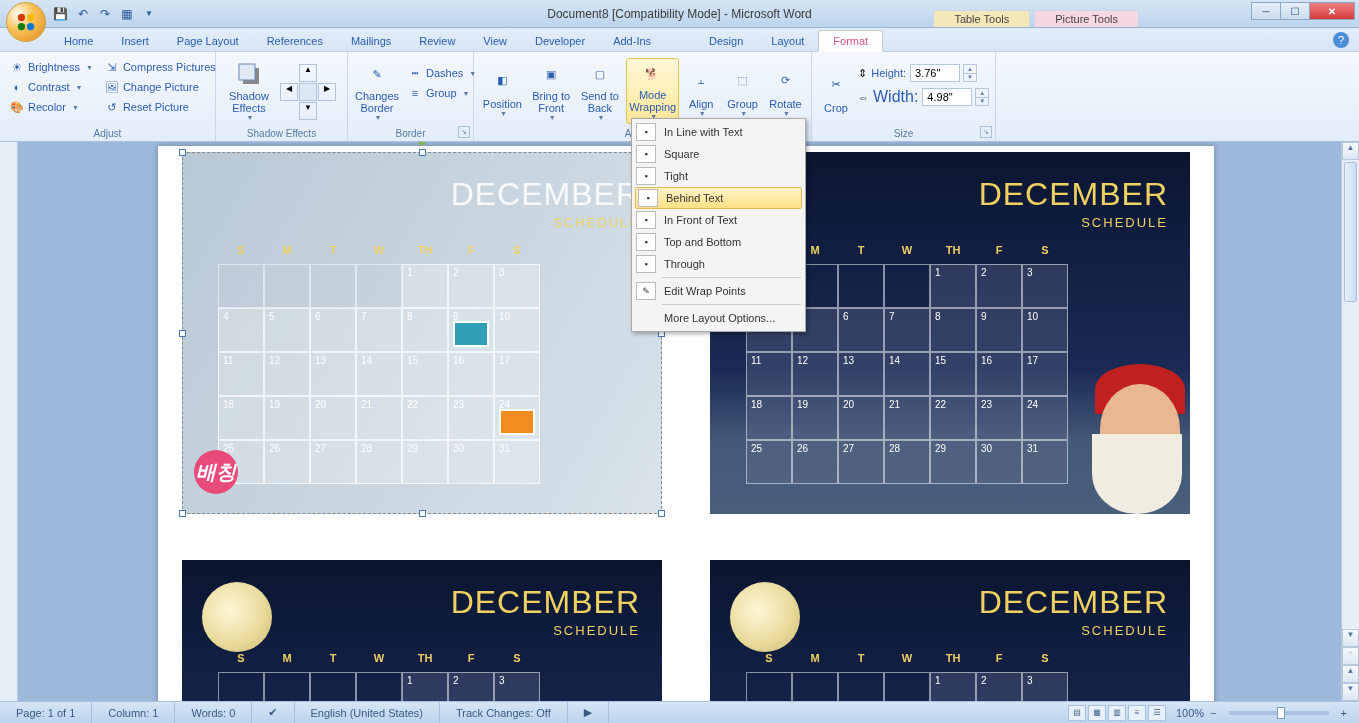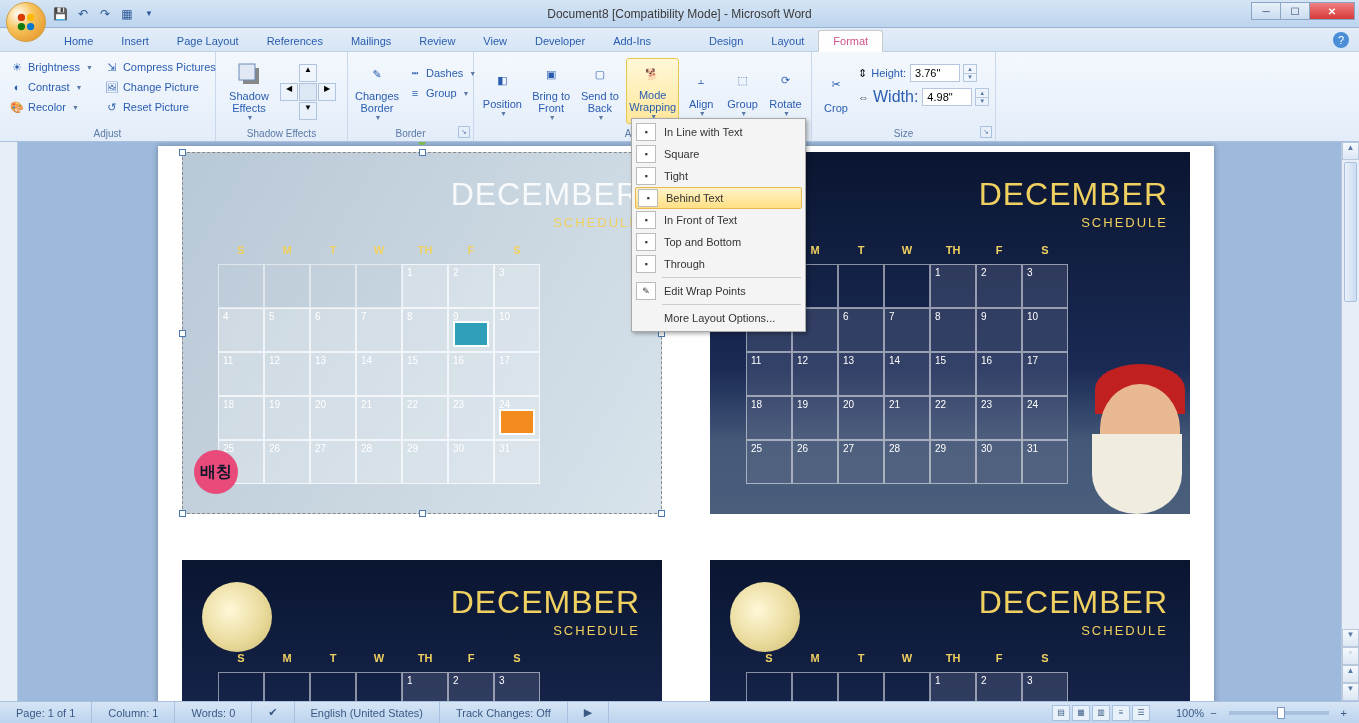--- a/index.html
+++ b/index.html
@@ -80,21 +80,21 @@
 .cal-card-left .cal-cell { background: rgba(255,255,255,0.25); border-color: rgba(255,255,255,0.7); }
 .cal-cell.blank { background: transparent; border-color: rgba(255,255,255,0.5); }
 .swatch { position:absolute; left:4px; top:12px; right:4px; bottom:4px; border:2px solid #fff; }
 .swatch.teal { background:#2fa0b8; } .swatch.orange { background:#f28c1e; }
 
 .moon { position:absolute; left:20px; top:22px; width:70px; height:70px; border-radius:50%; background: radial-gradient(circle at 40% 40%, #fff8d8, #e8d898 60%, #c8b870); }
 .santa { position:absolute; right:0; bottom:0; width:110px; height:160px; overflow:hidden; }
 .santa .face { width:80px; height:90px; background:#e8b890; border-radius:50% 50% 40% 40%; position:absolute; right:10px; top:30px; }
 .santa .hat { width:90px; height:50px; background:#c02020; border-radius:50% 50% 0 0; position:absolute; right:5px; top:10px; }
 .santa .beard { width:90px; height:80px; background:#f0ece0; border-radius:0 0 50% 50%; position:absolute; right:8px; top:80px; }
-.badge { position:absolute; left:12px; bottom:20px; width:44px; height:44px; border-radius:50%; background:#e84a7a; color:#0f172a; font-size:16px; display:flex; align-items:center; justify-content:center; font-weight:bold; }
+.badge { position:absolute; left:12px; bottom:20px; width:44px; height:44px; border-radius:50%; background:#e84a7a; color:#ffffff; font-size:20px; display:flex; align-items:center; justify-content:center; font-weight:bold;font-style:italic; }
 
 .scroll-v { position: absolute; right: 0; top: 142px; width: 18px; bottom: 22px; background: #e8eef7; border-left: 1px solid #b9c9dd; }
 .scroll-btn { height: 18px; border: 1px solid #b9c9dd; background: linear-gradient(#f5f9fd,#dce7f3); font-size: 8px; text-align: center; color: #5a7aa5; }
 .scroll-thumb { position:absolute; left:2px; right:2px; top:20px; height:140px; background: linear-gradient(90deg,#e8f0fa,#cadcf0); border:1px solid #a9c0de; border-radius:2px; }
 
 
 .statusbar { position: absolute; left: 0; right: 0; bottom: 0; height: 22px; background: linear-gradient(#d6e5f5,#bcd4ee); display: flex; align-items: center; font-size: 11px; color: #3a5a85; border-top: 1px solid #a9c0de; }
 .status-item { padding: 0 16px; border-right: 1px solid #a9c0de; height: 100%; display: flex; align-items: center; gap: 4px; }
 .status-right { margin-left: auto; display: flex; align-items: center; gap: 2px; padding-right: 8px; }
 .view-btn { width: 18px; height: 16px; border: 1px solid #a9c0de; background: #e8f0fa; font-size:8px; display:flex; align-items:center; justify-content:center; }
@@ -116,20 +116,24 @@
       </svg>
   </div>
   <div class="qat">
     <span class="qat-item">💾</span>
     <span class="qat-item">↶</span>
     <span class="qat-item">↷</span>
     <span class="qat-item">▦</span>
     <span class="qat-item" style="font-size:8px;">▼</span>
   </div>
   <div class="title-text">Document8 [Compatibility Mode] - Microsoft Word</div>
+  <div class="context-tabs">
+    <div class="ctx-tab">Table Tools</div>
+    <div class="ctx-tab picture">Picture Tools</div>
+  </div>
   <div class="win-controls">
     <div class="win-btn">─</div>
     <div class="win-btn">☐</div>
     <div class="win-btn close">✕</div>
   </div>
 </div>
 
 <div class="ribbon-tabs">
   <div class="tab">Home</div>
   <div class="tab">Insert</div>
@@ -586,20 +590,20 @@
   <div class="status-item">Track Changes: Off</div>
   <div class="status-item">
       <span>▶</span>
     </div>
   <div class="status-right">
     <div class="view-btn">▤</div>
     <div class="view-btn">▦</div>
     <div class="view-btn">▥</div>
     <div class="view-btn">≡</div>
     <div class="view-btn">☰</div>
-    <span style="margin-left:24px">100%</span>
+    <span style="margin-left:8px">100%</span>
     <span style="padding:0 4px">−</span>
     <div class="zoom-slider">
         <div class="zoom-thumb"></div>
       </div>
     <span style="padding:0 4px">+</span>
   </div>
 </div>
 
 </body></html>

